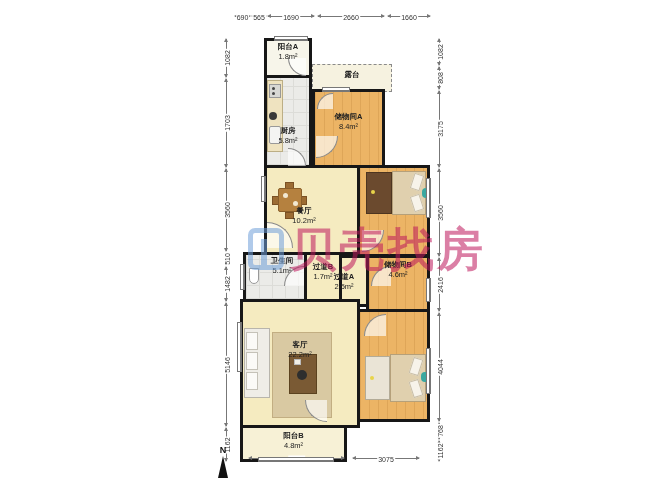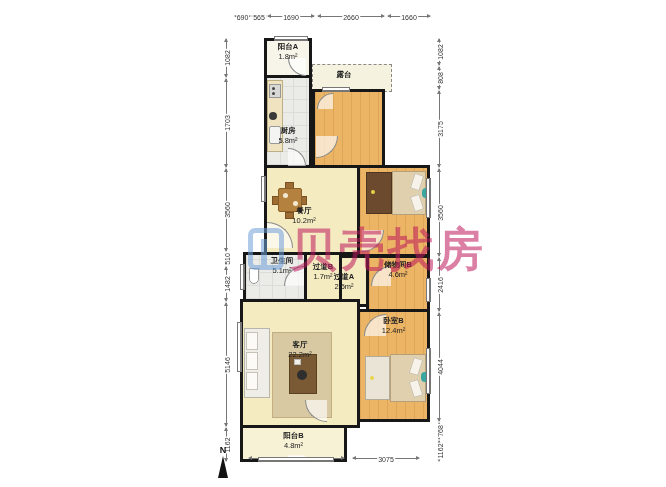--- a/index.html
+++ b/index.html
@@ -142,22 +142,26 @@
   <div class="win h" style="left:322px;top:87px;width:28px;height:5px;"></div>
 
   <div class="rlabel" style="left:266px;top:42px;width:44px;">
     <div class="nm">阳台A</div>
     <div>1.8m²</div>
   </div>
   <div class="rlabel" style="left:266px;top:126px;width:44px;">
     <div class="nm">厨房</div>
     <div>5.8m²</div>
   </div>
-  <div class="rlabel" style="left:304px;top:70px;width:80px;">
+  <div class="rlabel" style="left:312px;top:70px;width:80px;">
     <div class="nm">露台</div>
+  </div>
+  <div class="rlabel" style="left:312px;top:112px;width:73px;">
+    <div class="nm">储物间A</div>
+    <div>8.4m²</div>
   </div>
   <div class="rlabel" style="left:264px;top:206px;width:80px;">
     <div class="nm">餐厅</div>
     <div>10.2m²</div>
   </div>
   <div class="rlabel" style="left:252px;top:256px;width:60px;">
     <div class="nm">卫生间</div>
     <div>5.1m²</div>
   </div>
   <div class="rlabel" style="left:304px;top:262px;width:38px;">
@@ -169,24 +173,20 @@
     <div>2.5m²</div>
   </div>
   <div class="rlabel" style="left:366px;top:260px;width:64px;">
     <div class="nm">储物间B</div>
     <div>4.6m²</div>
   </div>
   <div class="rlabel" style="left:240px;top:308px;width:120px;margin-top:32px;">
     <div class="nm">客厅</div>
     <div>22.2m²</div>
   </div>
-  <div class="rlabel" style="left:357px;top:316px;width:73px;">
-    <div class="nm">卧室B</div>
-    <div>12.4m²</div>
-  </div>
   <div class="rlabel" style="left:240px;top:431px;width:107px;">
     <div class="nm">阳台B</div>
     <div>4.8m²</div>
   </div>
 
   <div class="dim-h" style="left:234px;top:12px;width:17px;">
     <span class="ln"></span>
       <span class="a1"></span>
       <span class="a2"></span>
     <span class="lab">690</span>

